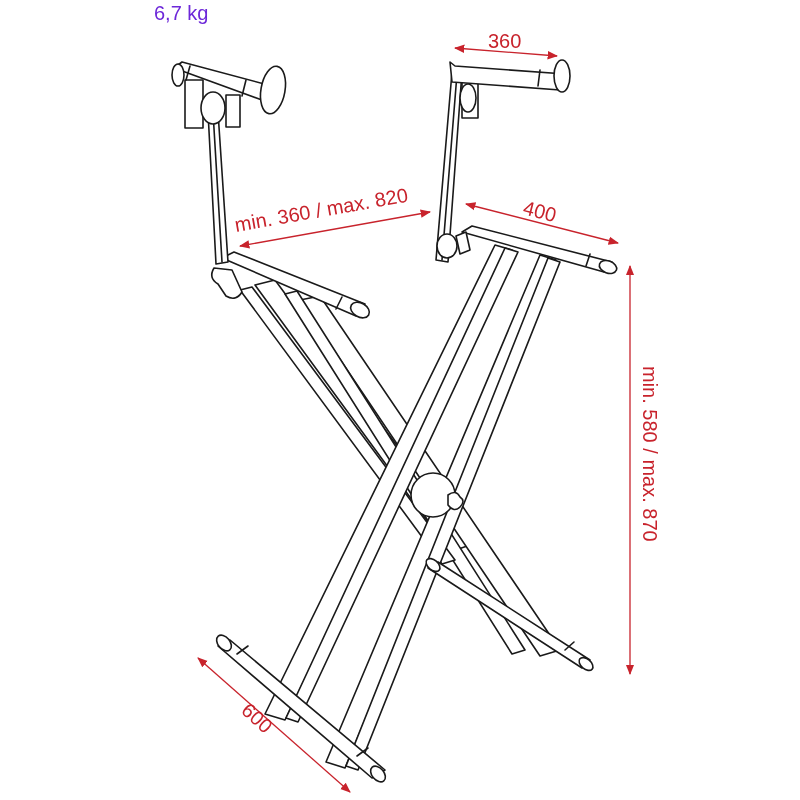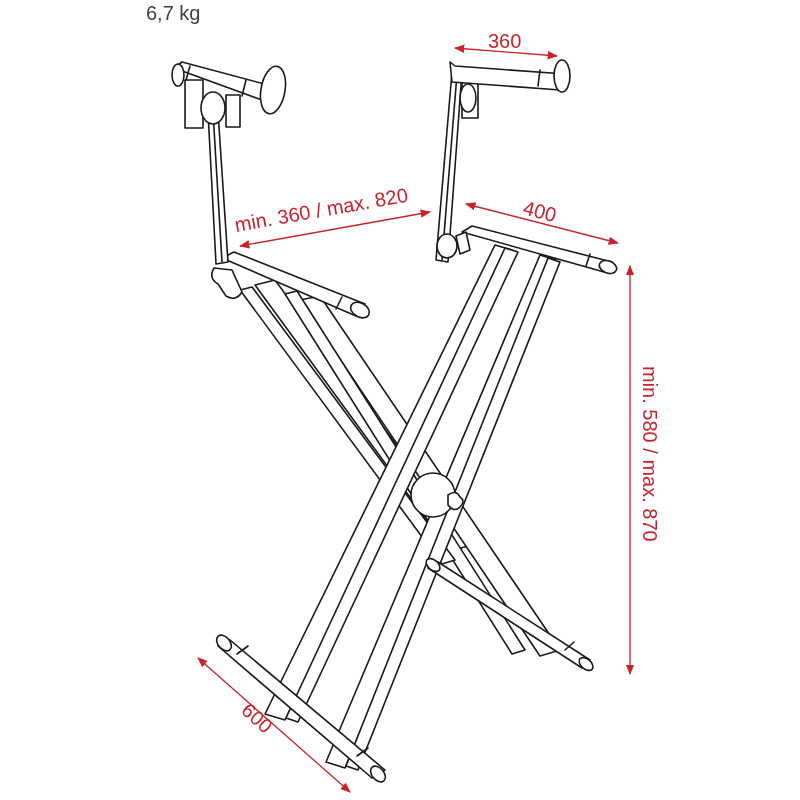--- a/index.html
+++ b/index.html
@@ -1,17 +1,17 @@
 <!DOCTYPE html>
 <html><head>
 <meta charset="utf-8">
 <style>
   html, body { margin: 0; padding: 0; background: #ffffff; }
   body { width: 800px; height: 800px; position: relative; overflow: hidden; font-family: "Liberation Sans", sans-serif; }
-  .weight { position: absolute; left: 146px; top: 0px; font-size: 20px; color: #404040; line-height: 26px; }
+  .weight { position: absolute; left: 154px; top: 0px; font-size: 20px; color: #6d28d9; line-height: 26px; }
   svg.drawing { position: absolute; left: 0; top: 0; }
   .dim-text { font-family: "Liberation Sans", sans-serif; font-size: 20px; fill: #c8232c; }
   .stroke { fill: #ffffff; stroke: #1a1a1a; stroke-width: 1.6; stroke-linejoin: round; stroke-linecap: round; }
   .line { fill: none; stroke: #1a1a1a; stroke-width: 1.6; stroke-linecap: round; }
   .dim { stroke: #c8232c; stroke-width: 1.3; fill: none; }
   .arrow { fill: #c8232c; }
 </style>
 </head>
 <body>
 

